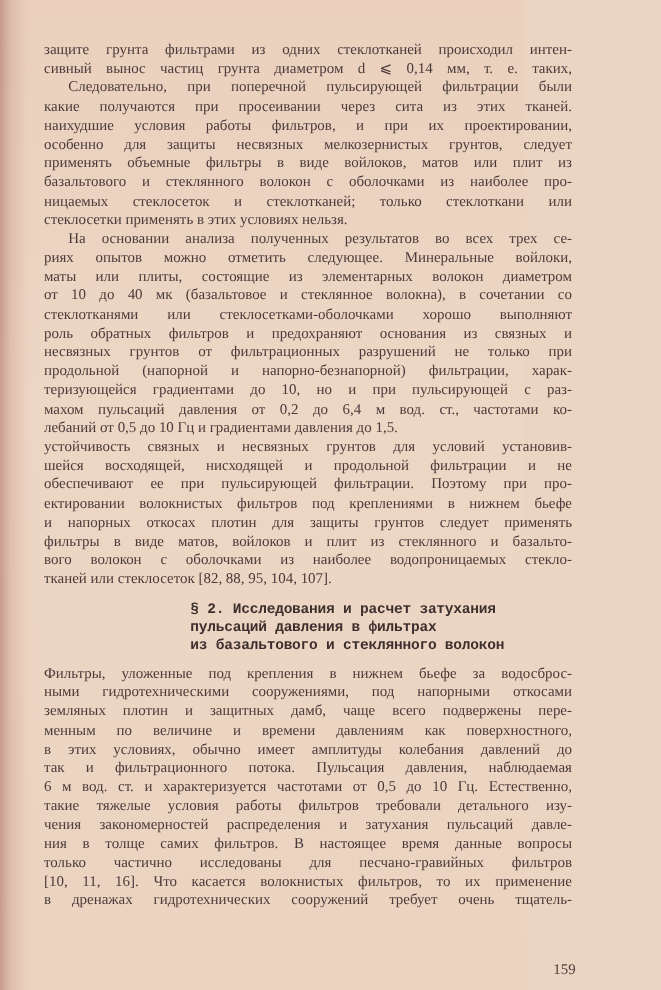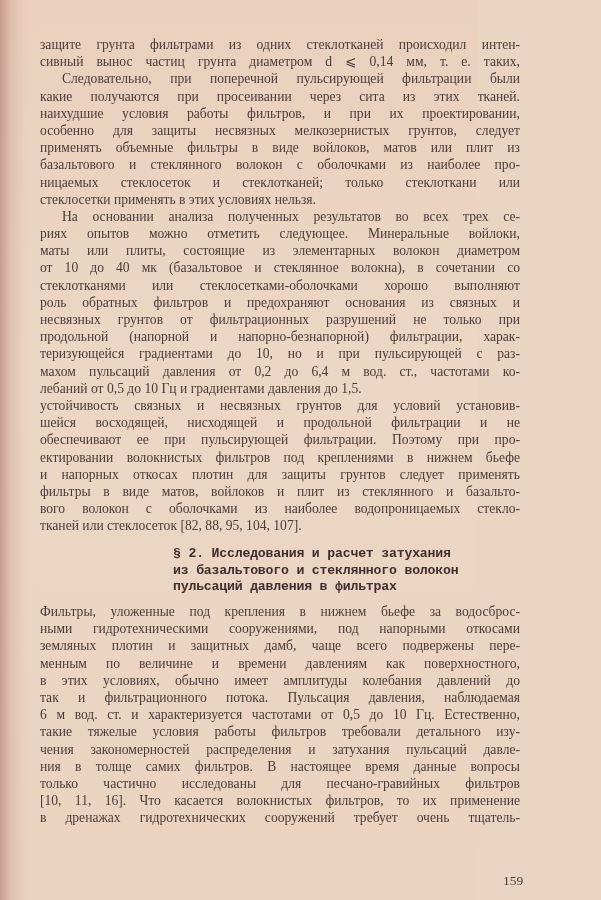--- a/index.html
+++ b/index.html
@@ -76,22 +76,22 @@
     <span class="line">обеспечивают ее при пульсирующей фильтрации. Поэтому при про-</span>
     <span class="line">ектировании волокнистых фильтров под креплениями в нижнем бьефе</span>
     <span class="line">и напорных откосах плотин для защиты грунтов следует применять</span>
     <span class="line">фильтры в виде матов, войлоков и плит из стеклянного и базальто-</span>
     <span class="line">вого волокон с оболочками из наиболее водопроницаемых стекло-</span>
     <span class="line last">тканей или стеклосеток [82, 88, 95, 104, 107].</span>
   </div>
 
   <div class="heading">
     <span>§ 2. Исследования и расчет затухания</span>
+    <span>пульсаций давления в фильтрах</span>
     <span>из базальтового и стеклянного волокон</span>
-    <span>пульсаций давления в фильтрах</span>
   </div>
 
   <div class="text-block" style="top:603px;">
     <span class="line">Фильтры, уложенные под крепления в нижнем бьефе за водосброс-</span>
     <span class="line">ными гидротехническими сооружениями, под напорными откосами</span>
     <span class="line">земляных плотин и защитных дамб, чаще всего подвержены пере-</span>
     <span class="line">менным по величине и времени давлениям как поверхностного,</span>
     <span class="line">в этих условиях, обычно имеет амплитуды колебания давлений до</span>
     <span class="line">так и фильтрационного потока. Пульсация давления, наблюдаемая</span>
     <span class="line">6 м вод. ст. и характеризуется частотами от 0,5 до 10 Гц. Естественно,</span>

